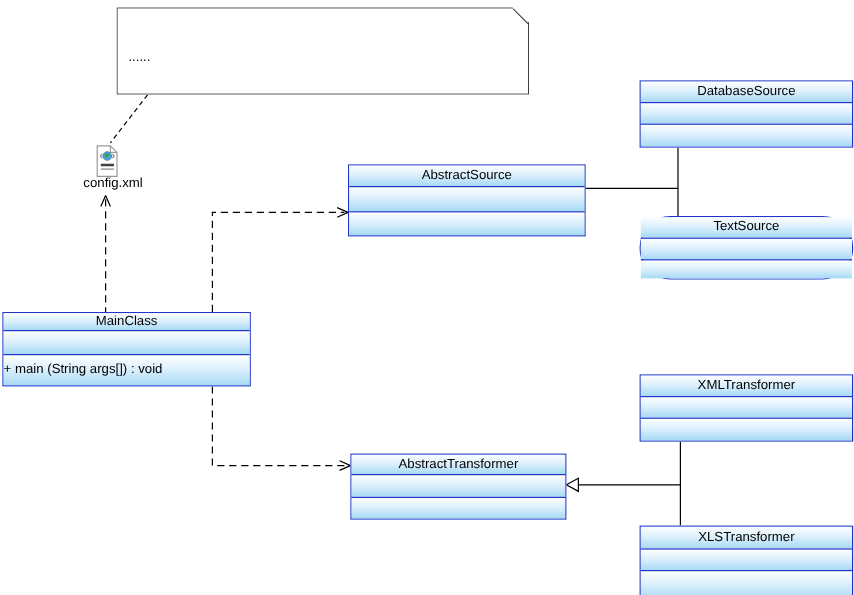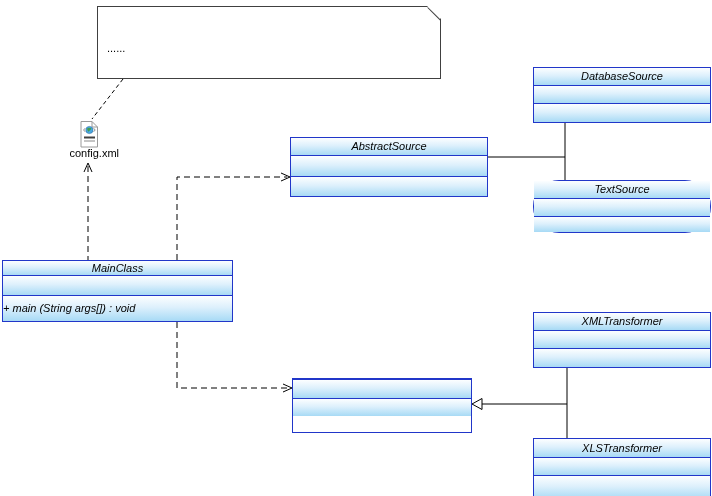--- a/index.html
+++ b/index.html
@@ -19,26 +19,25 @@
     border-top:1px solid #404040;transform:rotate(45deg);transform-origin:left top;
   }
   .note-text{position:absolute;left:9px;top:9px;line-height:12.8px;white-space:pre;}
   
   .cls{
     position:absolute;box-sizing:border-box;border:1px solid #2136c9;background:#fff;
   }
   .cmp{
     box-sizing:border-box;overflow:hidden;
     background:linear-gradient(180deg,#fcfeff 0%,#ddf0fc 45%,#a7daf5 100%);
-    font-style:italic;
   }
   .cmp.divided{border-top:1px solid #2136c9;}
   .cmp.title{text-align:center;}
   .cmp.method{padding-left:0;}
-  #cls-main{left:2px;top:260px;width:231px;height:62px;}
+  #cls-main{left:2px;top:260px;width:207px;height:62px;}
   #cls-main .title{height:14px;line-height:14px;}
   #cls-main .attrs{height:20px;}
   #cls-main .method{height:26px;line-height:25px;}
   #cls-abstract-source{left:290px;top:137px;width:198px;height:60px;}
   #cls-abstract-source .title{height:17px;line-height:17px;}
   #cls-abstract-source .attrs{height:21px;}
   #cls-abstract-source .method{height:20px;}
   #cls-database-source{left:533px;top:67px;width:178px;height:56px;}
   #cls-database-source .title{height:17px;line-height:17px;}
   #cls-database-source .attrs{height:18px;}
@@ -146,20 +145,21 @@
     <div class="cmp method divided"></div>
   </div>
 
   <div class="cls" id="cls-text-source">
     <div class="cmp title">TextSource</div>
     <div class="cmp attrs divided"></div>
     <div class="cmp method divided"></div>
   </div>
 
   <div class="cls" id="cls-abstract-transformer">
+    <div class="cmp title">AbstractTransformer</div>
     <div class="cmp attrs divided"></div>
     <div class="cmp method divided"></div>
   </div>
 
   <div class="cls" id="cls-xml-transformer">
     <div class="cmp title">XMLTransformer</div>
     <div class="cmp attrs divided"></div>
     <div class="cmp method divided"></div>
   </div>
 

